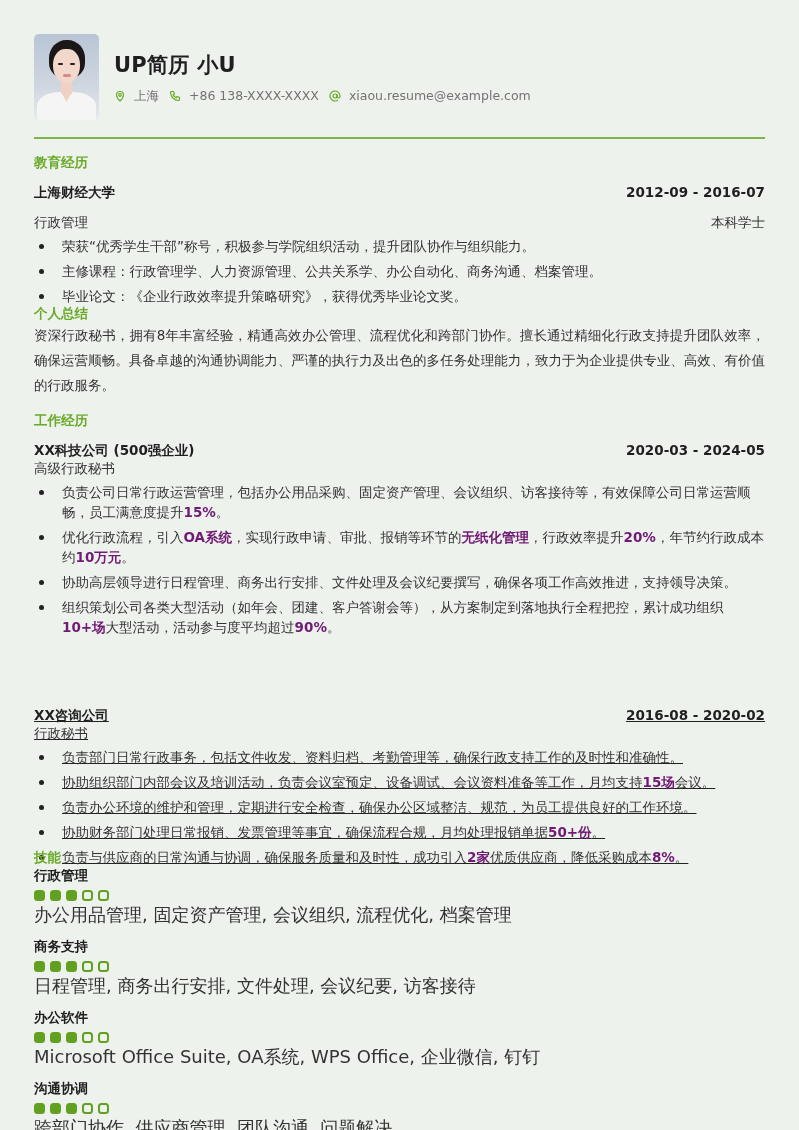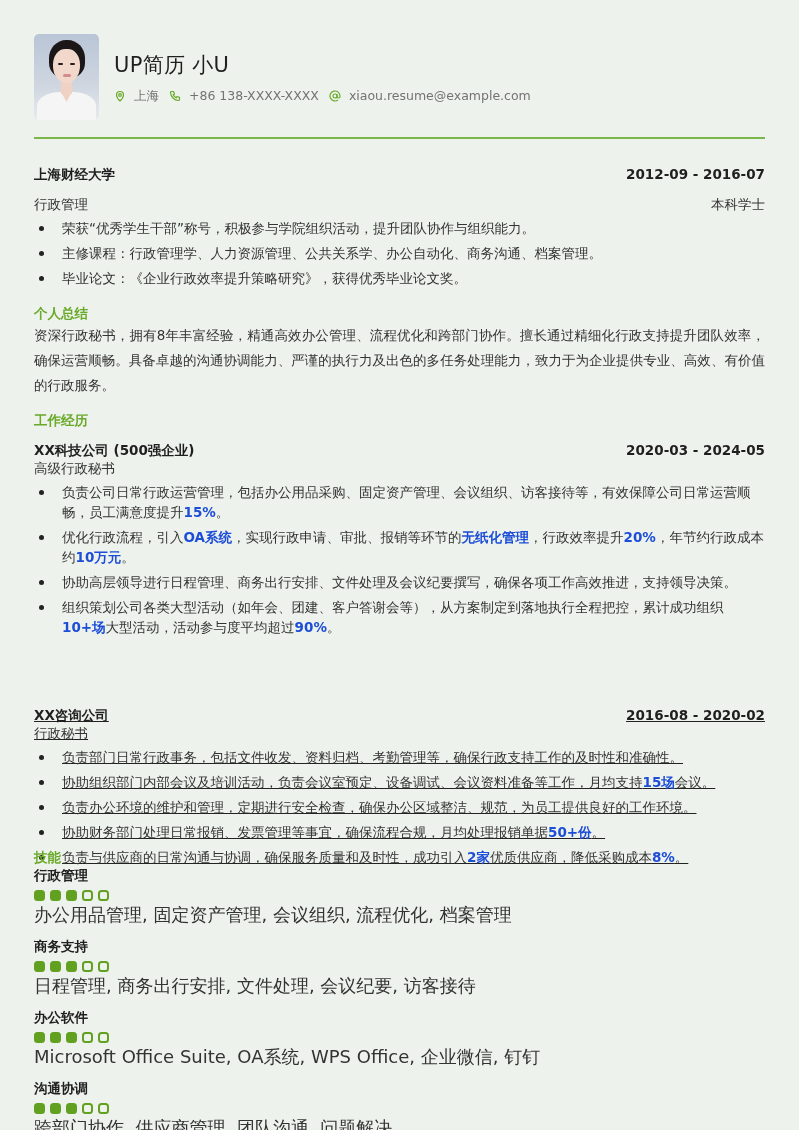--- a/index.html
+++ b/index.html
@@ -21,21 +21,21 @@
   .photo .hair { position: absolute; left: 15px; top: 6px; width: 36px; height: 38px; background: #1b1718; border-radius: 48% 48% 40% 40%; }
   .photo .face { position: absolute; left: 19px; top: 15px; width: 27px; height: 34px; background: #f2d8cb; border-radius: 45% 45% 50% 50%; }
   .photo .eye { position: absolute; top: 29px; width: 5px; height: 2px; background: #2a1f1f; border-radius: 2px; }
   .photo .eye.l { left: 24px; } .photo .eye.r { left: 36px; }
   .photo .lips { position: absolute; left: 29px; top: 40px; width: 8px; height: 3px; background: #d48b8f; border-radius: 3px; }
   .photo .neck { position: absolute; left: 27px; top: 46px; width: 11px; height: 14px; background: #efd2c4; }
   .photo .body { position: absolute; left: 3px; top: 58px; width: 59px; height: 34px; background: #f5f5f5; border-radius: 40% 40% 0 0; }
   .photo .collar { position: absolute; left: 26px; top: 56px; width: 13px; height: 12px; background: #efd2c4; clip-path: polygon(0 0, 100% 0, 50% 100%); }
 
   .head-info { margin-left: 15px; padding-top: 17px; }
-  .name { font-size: 21px; font-weight: normal; color: #1f1f1f; letter-spacing: 0.3px; line-height: 28px; }
+  .name { font-size: 21px; font-weight: bold; color: #1f1f1f; letter-spacing: 0.3px; line-height: 28px; }
   .contacts { display: flex; align-items: center; margin-top: 8px; font-size: 12.5px; color: #737373; line-height: 18px; }
   .contact { display: flex; align-items: center; margin-right: 10px; }
   .contact svg { width: 12px; height: 12px; margin-right: 8px; }
 
   .divider { position: absolute; top: 137px; left: 34px; right: 34px; height: 1.5px; background: #7ab648; }
 
   
   .section { position: absolute; left: 34px; right: 34px; }
   .sec-title { font-size: 13.5px; font-weight: bold; color: #6aaa2a; line-height: 18px; }
   .row { display: flex; justify-content: space-between; align-items: flex-start; margin-top: 12px; }
@@ -44,21 +44,21 @@
   .sub { font-size: 13.5px; color: #333; line-height: 18px; }
   ul.bullets { list-style: none; margin-top: 4px; }
   ul.bullets li {
     position: relative; padding-left: 28px; font-size: 13.5px; color: #333;
     line-height: 20px; margin-bottom: 5px;
   }
   ul.bullets li::before {
     content: ""; position: absolute; left: 5px; top: 8px; width: 5px; height: 5px;
     border-radius: 50%; background: #222;
   }
-  ul.bullets li b { font-weight: bold; color: #1d4ed8; }
+  ul.bullets li b { font-weight: bold; color: #701a75; }
   .para { font-size: 13.5px; color: #333; line-height: 25px; text-align: justify; }
 
   .skill { margin-bottom: 0; }
   .skill-name { font-size: 13.5px; font-weight: bold; color: #1f1f1f; line-height: 18px; }
   .dots { display: flex; margin-top: 6px; height: 11px; }
   .dot { width: 11px; height: 11px; border-radius: 3.5px; margin-right: 5px; }
   .dot.on { background: #62a020; }
   .dot.off { border: 2px solid #62a020; background: transparent; }
   .skill-desc { font-size: 18px; color: #333; line-height: 16px; margin-top: 6px; }
 </style>
@@ -100,20 +100,21 @@
               <path d="M16 8v5a3 3 0 0 0 6 0v-1a10 10 0 1 0-4 8"></path>
             </svg>
           <span>xiaou.resume@example.com</span>
         </div>
       </div>
     </div>
   </div>
   <div class="divider"></div>
 
   <div class="section" style="top:153px;">
+    <div class="sec-title">教育经历</div>
     <div class="row">
       <div class="org">上海财经大学</div>
       <div class="date">2012-09 - 2016-07</div>
     </div>
     <div class="row">
       <div class="sub">行政管理</div>
       <div class="sub">本科学士</div>
     </div>
     <ul class="bullets" style="margin-top:5px;">
       <li>荣获“优秀学生干部”称号，积极参与学院组织活动，提升团队协作与组织能力。</li>

